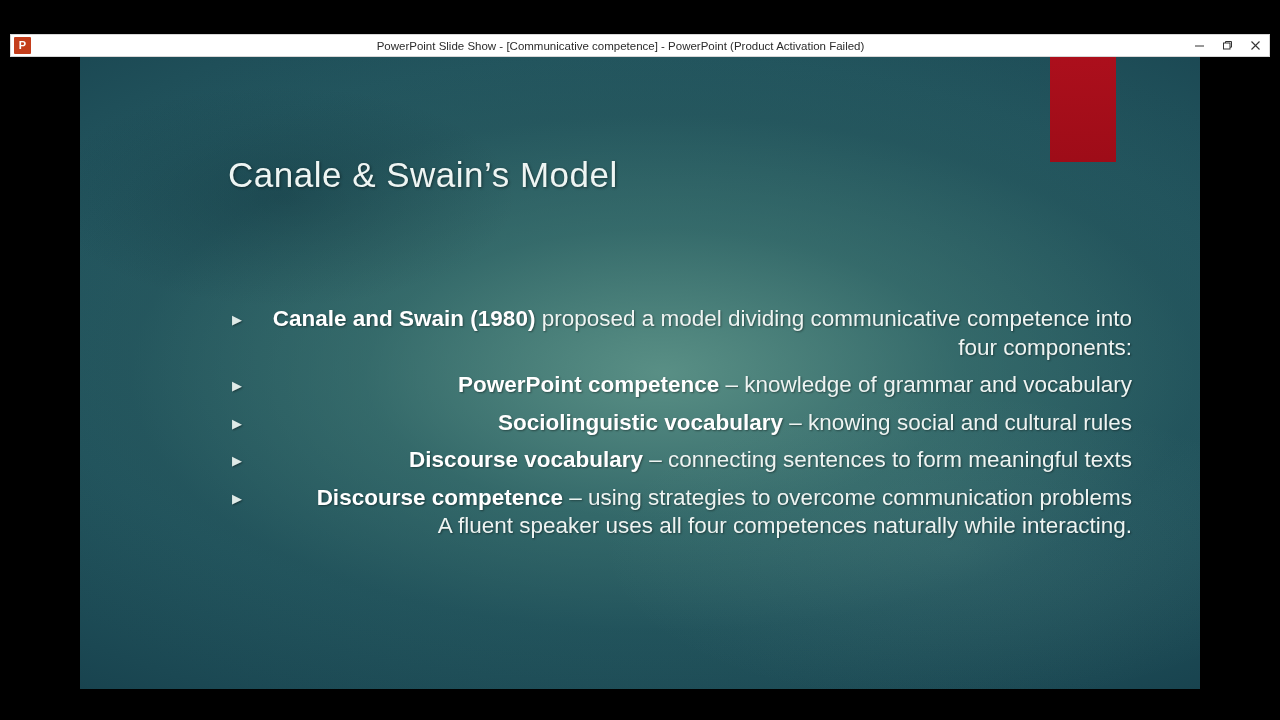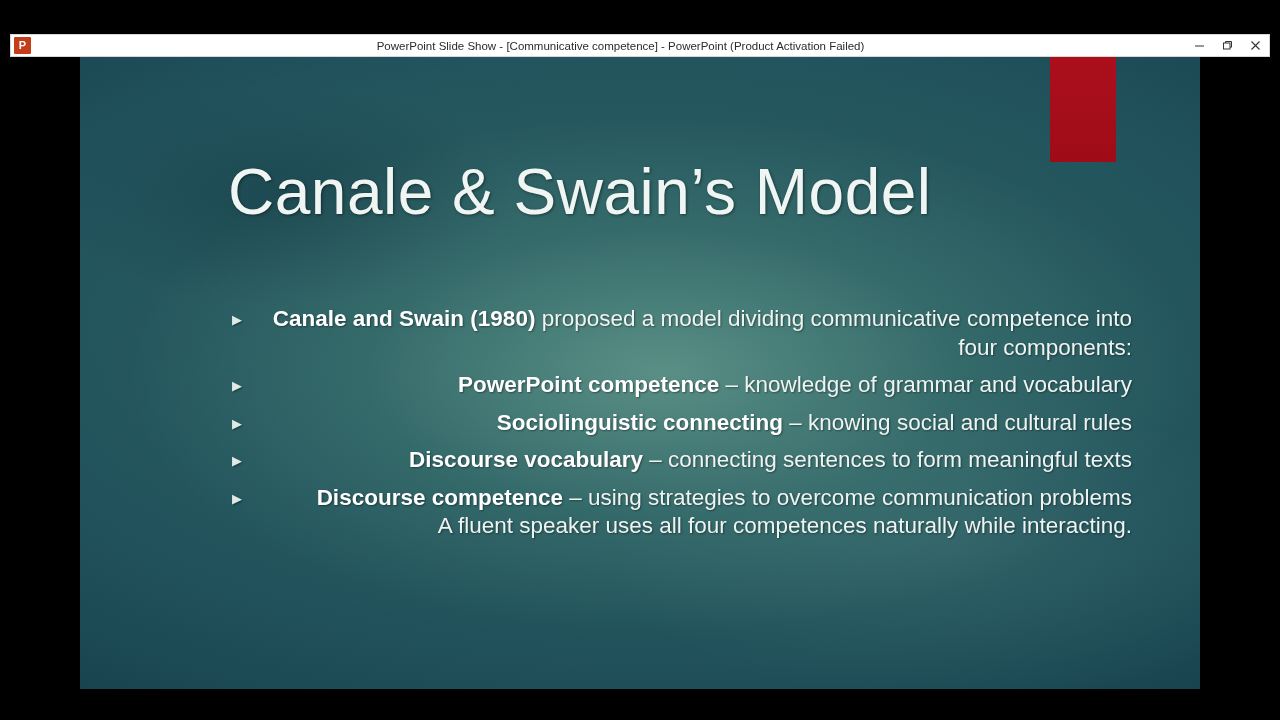--- a/index.html
+++ b/index.html
@@ -108,21 +108,21 @@
     width: 66px;
     height: 105px;
     background: #a80d1a;
     background: linear-gradient(180deg, #ac0f1c 0%, #9e0c18 100%);
   }
 
   .slide-title {
     position: absolute;
     left: 148px;
     top: 98px;
-    font-size: 64px;
+    font-size: 35px;
     color: #eef5f3;
     letter-spacing: 0.5px;
     font-weight: 400;
     text-shadow: 1px 1px 3px rgba(0,0,0,0.45);
     white-space: nowrap;
   }
 
   .bullets {
     position: absolute;
     left: 152px;
@@ -198,21 +198,21 @@
         <div class="bullet">
           <div class="bullet-marker">▶</div>
           <div class="bullet-text"><b>Canale and Swain (1980)</b> proposed a model dividing communicative competence into four components:</div>
         </div>
         <div class="bullet">
           <div class="bullet-marker">▶</div>
           <div class="bullet-text"><b>PowerPoint competence</b> – knowledge of grammar and vocabulary</div>
         </div>
         <div class="bullet">
           <div class="bullet-marker">▶</div>
-          <div class="bullet-text"><b>Sociolinguistic connecting</b> – knowing social and cultural rules</div>
+          <div class="bullet-text"><b>Sociolinguistic vocabulary</b> – knowing social and cultural rules</div>
         </div>
         <div class="bullet">
           <div class="bullet-marker">▶</div>
           <div class="bullet-text"><b>Discourse vocabulary</b> – connecting sentences to form meaningful texts</div>
         </div>
         <div class="bullet">
           <div class="bullet-marker">▶</div>
           <div class="bullet-text"><b>Discourse competence</b> – using strategies to overcome communication problems<br>A fluent speaker uses all four competences naturally while interacting.</div>
         </div>
       </div>

